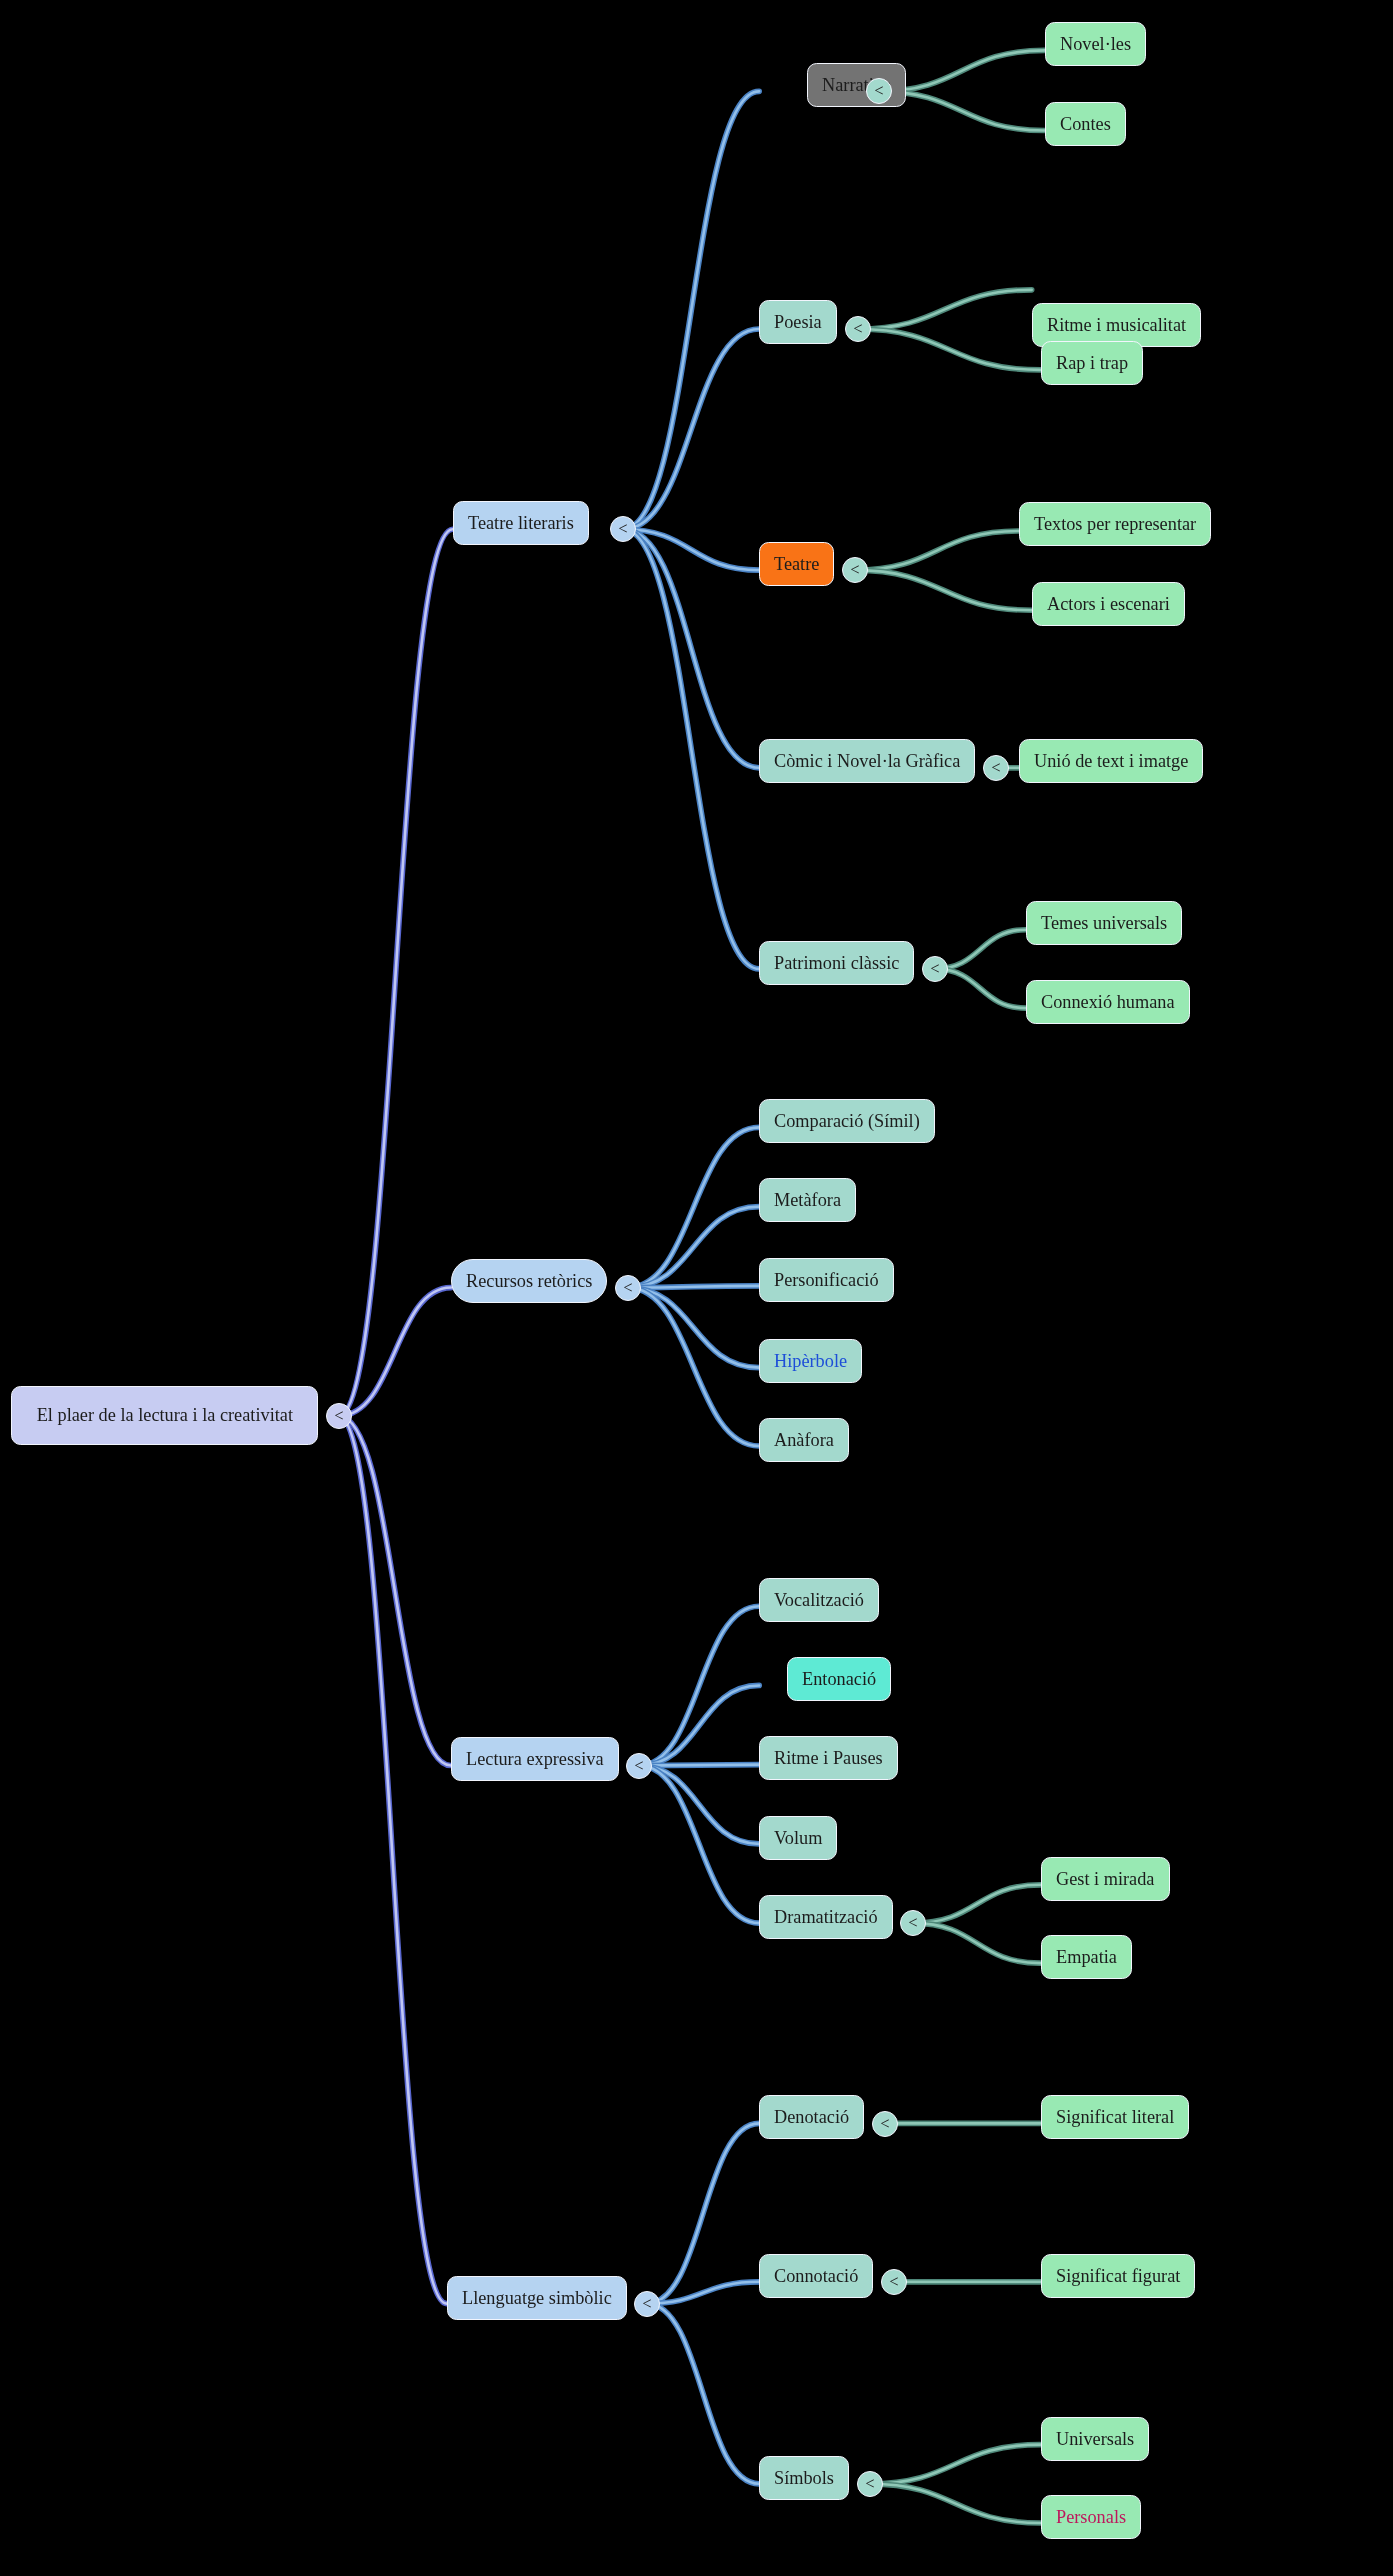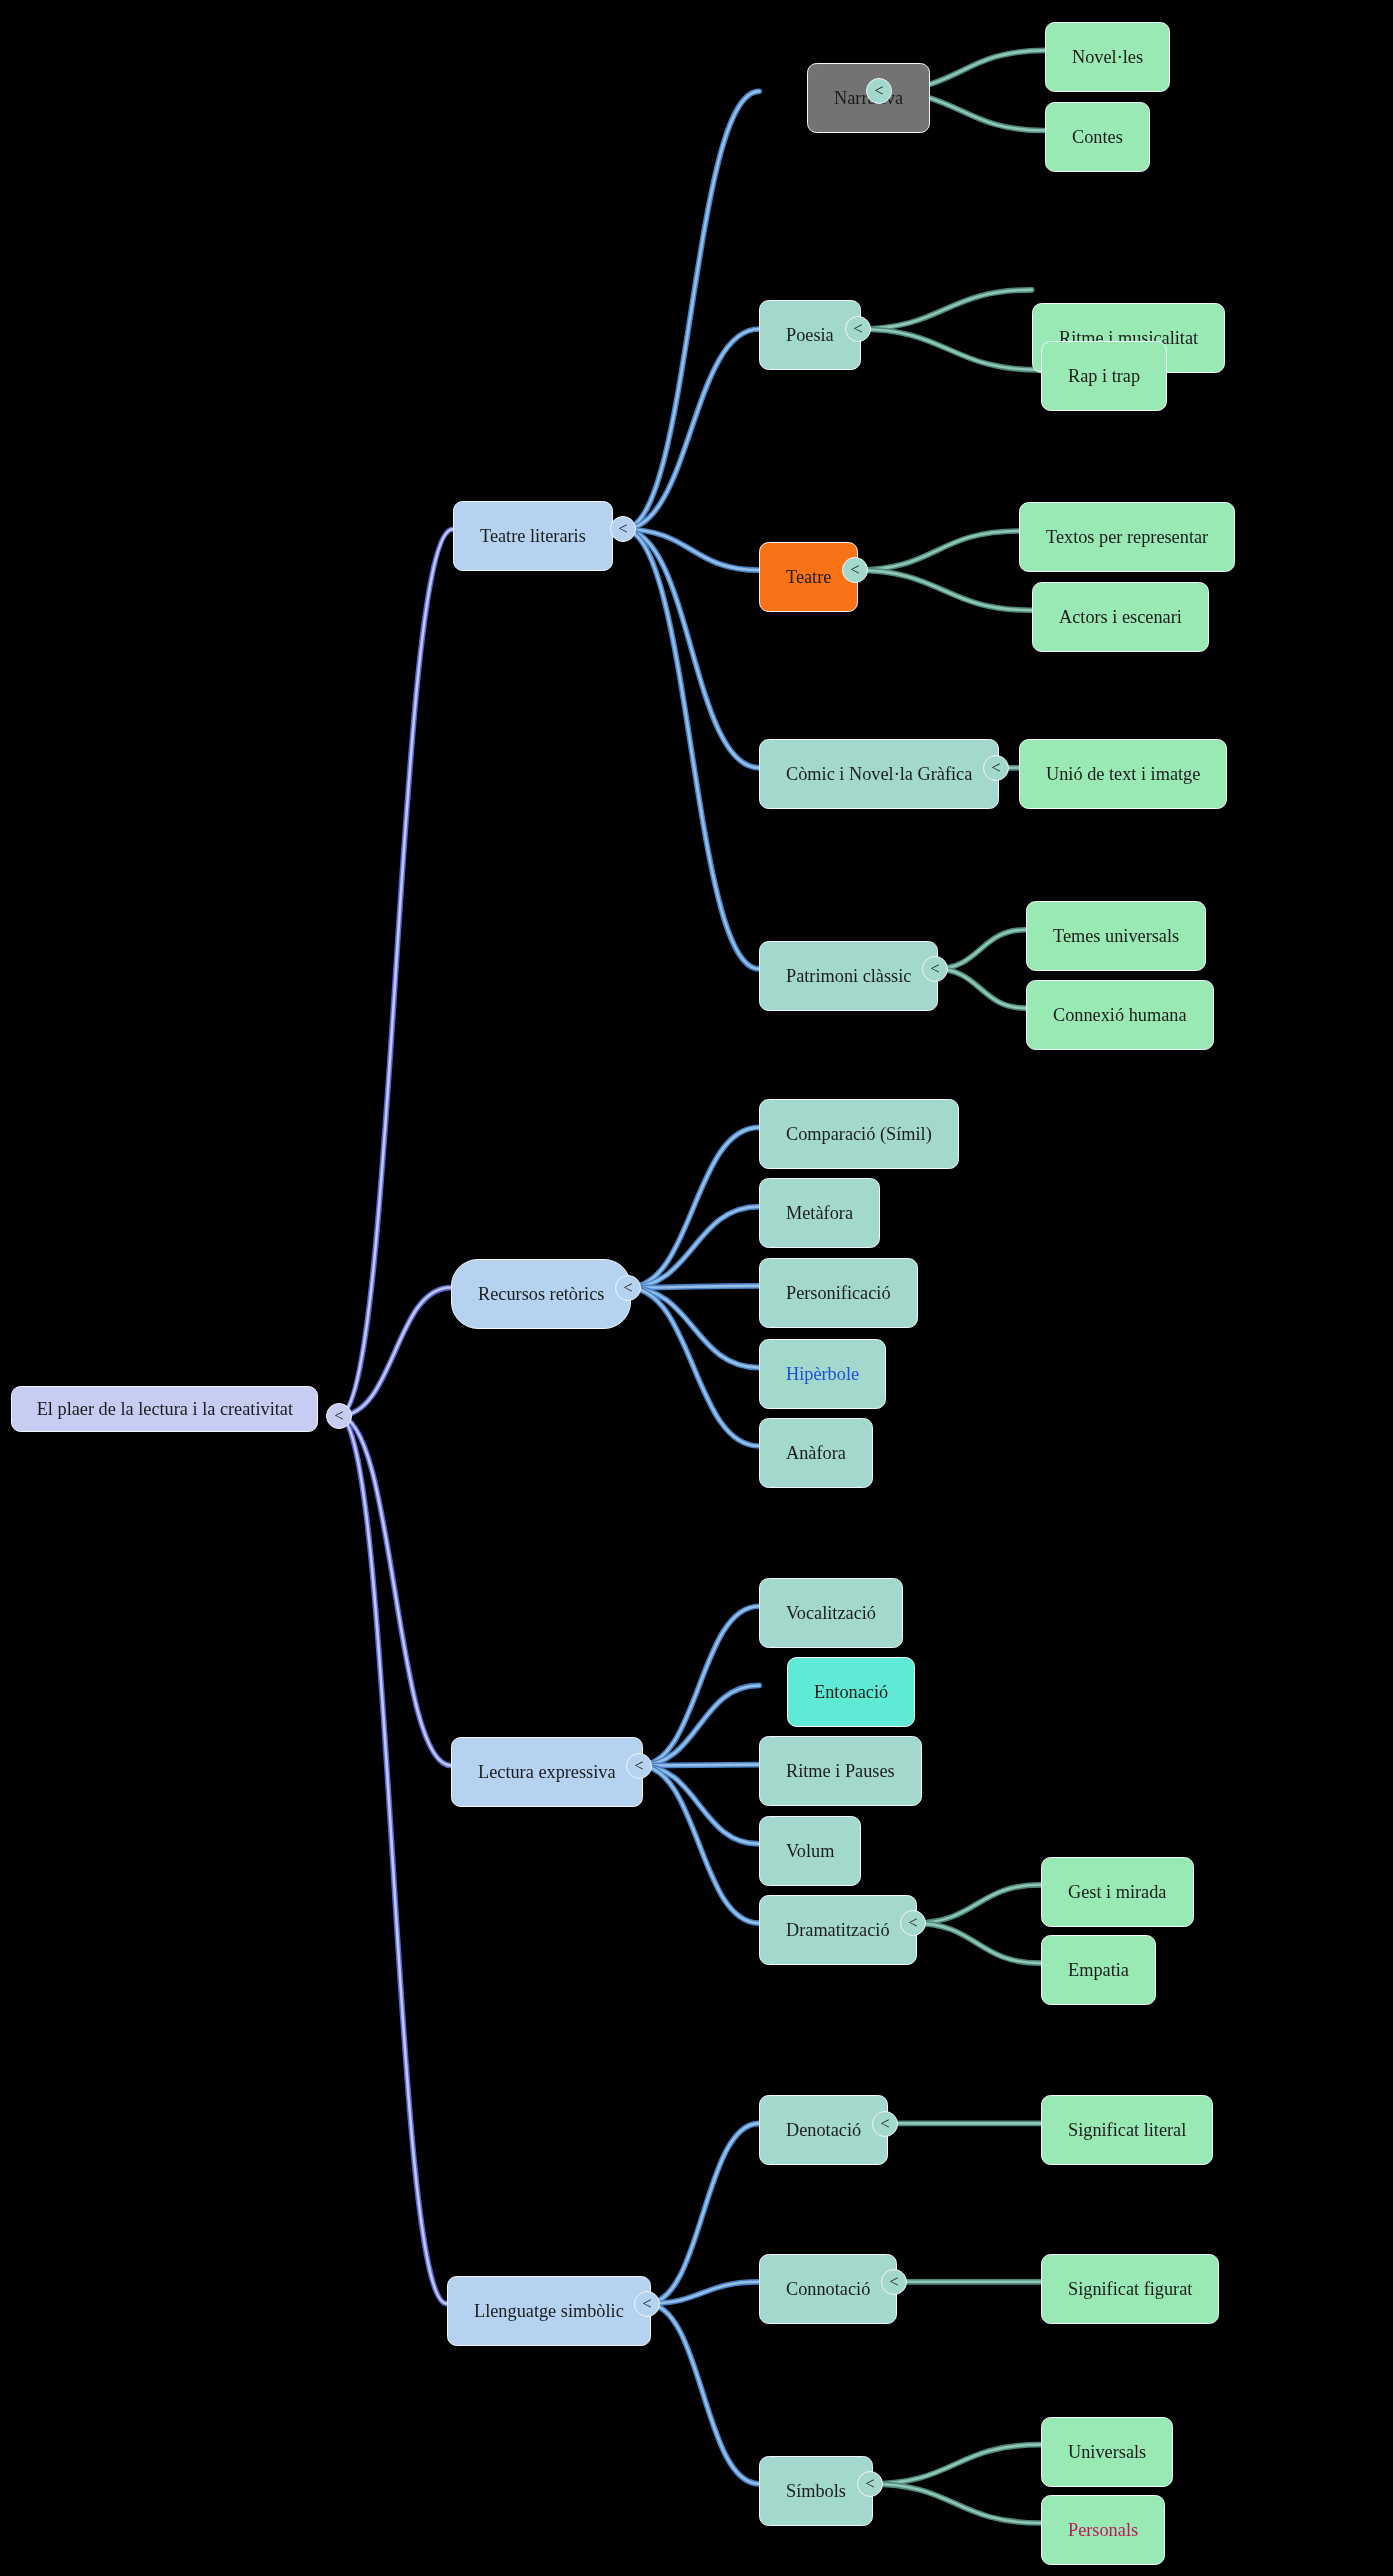--- a/index.html
+++ b/index.html
@@ -8,28 +8,28 @@
     position:relative;
     width:1393px;height:2576px;
     background:#000;
     overflow:hidden;
     font-family:"Liberation Serif","DejaVu Serif",serif;
   }
   #edges-layer{position:absolute;left:0;top:0;z-index:1;}
   .node{
     position:absolute;z-index:2;
     display:flex;align-items:center;justify-content:center;
-    height:70px;padding:0 26px;
+    height:44px;padding:0 14px;
     border-radius:9.6px;
     font-size:18.3px;color:#1c1c1c;
     border:1.7px solid rgba(255,255,255,0.9);
     box-sizing:border-box;
     white-space:nowrap;
   }
-  .node.depth0{height:46px;padding:0 24.4px;}
+  .node.depth0{height:59px;padding:0 24.4px;}
   .collapse{
     position:absolute;z-index:3;
     width:26px;height:26px;border-radius:50%;
     display:flex;align-items:center;justify-content:center;
     font-size:16.5px;line-height:1;color:#222;
     border:1.7px solid rgba(255,255,255,0.9);
     box-sizing:border-box;
     cursor:pointer;
   }
   path{fill:none;stroke-linecap:round;}

